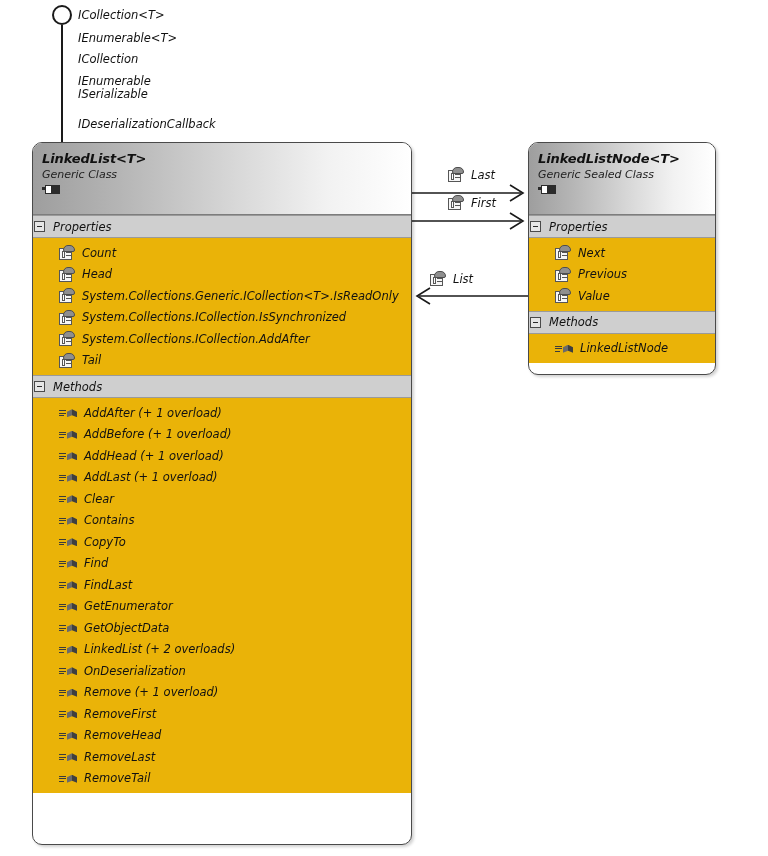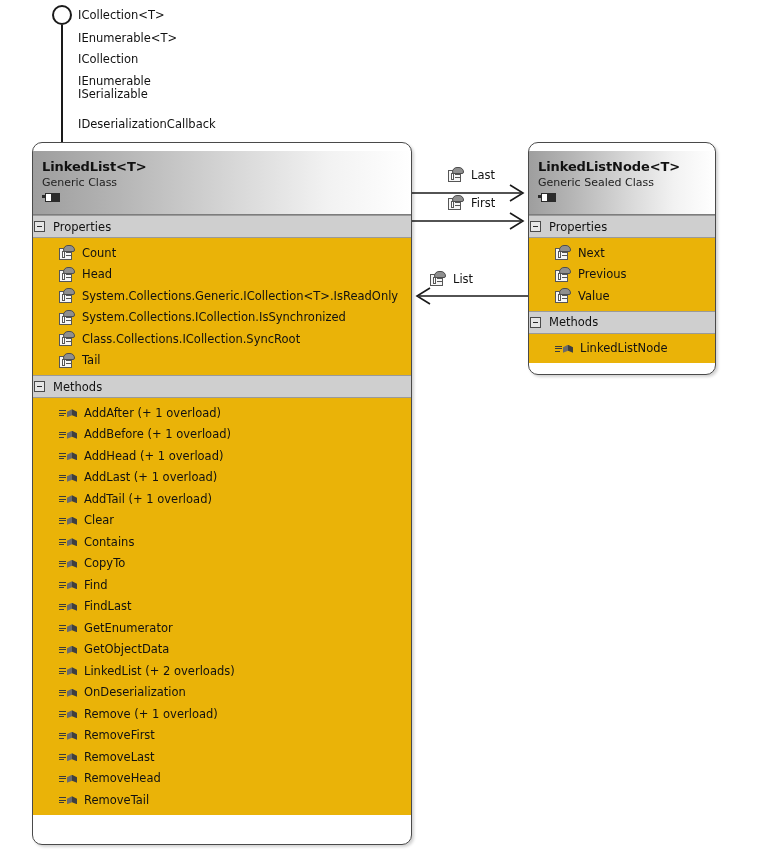--- a/index.html
+++ b/index.html
@@ -13,20 +13,21 @@
     position: relative;
     overflow: hidden;
     font-family: "DejaVu Sans", "Liberation Sans", sans-serif;
     color: #1a1a1a;
     -webkit-font-smoothing: antialiased;
   }
 
   .canvas {
     position: absolute;
     inset: 0;
+    font-style: italic;
   }
 
   
   #interface-group {
     position: absolute;
     left: 0;
     top: 0;
     width: 420px;
     height: 150px;
   }
@@ -63,23 +64,22 @@
     position: absolute;
     border: 1px solid #4a4a4a;
     border-radius: 10px;
     background: #ffffff;
     box-sizing: border-box;
     overflow: hidden;
     box-shadow: 2px 2px 3px rgba(0,0,0,0.18);
   }
   .class-header {
     background: linear-gradient(to right, #9e9e9e 0%, #b4b4b4 22%, #d6d6d6 52%, #f2f2f2 78%, #ffffff 100%);
-    padding: 8px 0 12px 9px;
+    padding: 8px 0 20px 9px;
     border-bottom: 1px solid #7d7d7d;
-    margin-top: 8px;
   }
   .class-title {
     font-size: 13px;
     font-weight: bold;
     line-height: 16px;
     color: #111111;
     letter-spacing: -0.1px;
   }
   .class-stereotype {
     font-size: 11px;
@@ -402,21 +402,21 @@
         <span class="member-label">System.Collections.ICollection.IsSynchronized</span>
       </div>
       <div class="member-row">
         <span class="icon-property">
             <span class="card">
               <span class="l1"></span>
               <span class="l2"></span>
             </span>
             <span class="hand"></span>
           </span>
-        <span class="member-label">Class.Collections.ICollection.SyncRoot</span>
+        <span class="member-label">System.Collections.ICollection.AddAfter</span>
       </div>
       <div class="member-row">
         <span class="icon-property">
             <span class="card">
               <span class="l1"></span>
               <span class="l2"></span>
             </span>
             <span class="hand"></span>
           </span>
         <span class="member-label">Tail</span>
@@ -480,32 +480,20 @@
       <div class="member-row">
         <span class="icon-method">
             <span class="ml1"></span>
             <span class="ml2"></span>
             <span class="ml3"></span>
             <span class="cube">
               <span class="cube-l"></span>
               <span class="cube-r"></span>
             </span>
           </span>
-        <span class="member-label">AddTail (+ 1 overload)</span>
-      </div>
-      <div class="member-row">
-        <span class="icon-method">
-            <span class="ml1"></span>
-            <span class="ml2"></span>
-            <span class="ml3"></span>
-            <span class="cube">
-              <span class="cube-l"></span>
-              <span class="cube-r"></span>
-            </span>
-          </span>
         <span class="member-label">Clear</span>
       </div>
       <div class="member-row">
         <span class="icon-method">
             <span class="ml1"></span>
             <span class="ml2"></span>
             <span class="ml3"></span>
             <span class="cube">
               <span class="cube-l"></span>
               <span class="cube-r"></span>
@@ -624,33 +612,33 @@
       <div class="member-row">
         <span class="icon-method">
             <span class="ml1"></span>
             <span class="ml2"></span>
             <span class="ml3"></span>
             <span class="cube">
               <span class="cube-l"></span>
               <span class="cube-r"></span>
             </span>
           </span>
+        <span class="member-label">RemoveHead</span>
+      </div>
+      <div class="member-row">
+        <span class="icon-method">
+            <span class="ml1"></span>
+            <span class="ml2"></span>
+            <span class="ml3"></span>
+            <span class="cube">
+              <span class="cube-l"></span>
+              <span class="cube-r"></span>
+            </span>
+          </span>
         <span class="member-label">RemoveLast</span>
-      </div>
-      <div class="member-row">
-        <span class="icon-method">
-            <span class="ml1"></span>
-            <span class="ml2"></span>
-            <span class="ml3"></span>
-            <span class="cube">
-              <span class="cube-l"></span>
-              <span class="cube-r"></span>
-            </span>
-          </span>
-        <span class="member-label">RemoveHead</span>
       </div>
       <div class="member-row">
         <span class="icon-method">
             <span class="ml1"></span>
             <span class="ml2"></span>
             <span class="ml3"></span>
             <span class="cube">
               <span class="cube-l"></span>
               <span class="cube-r"></span>
             </span>

